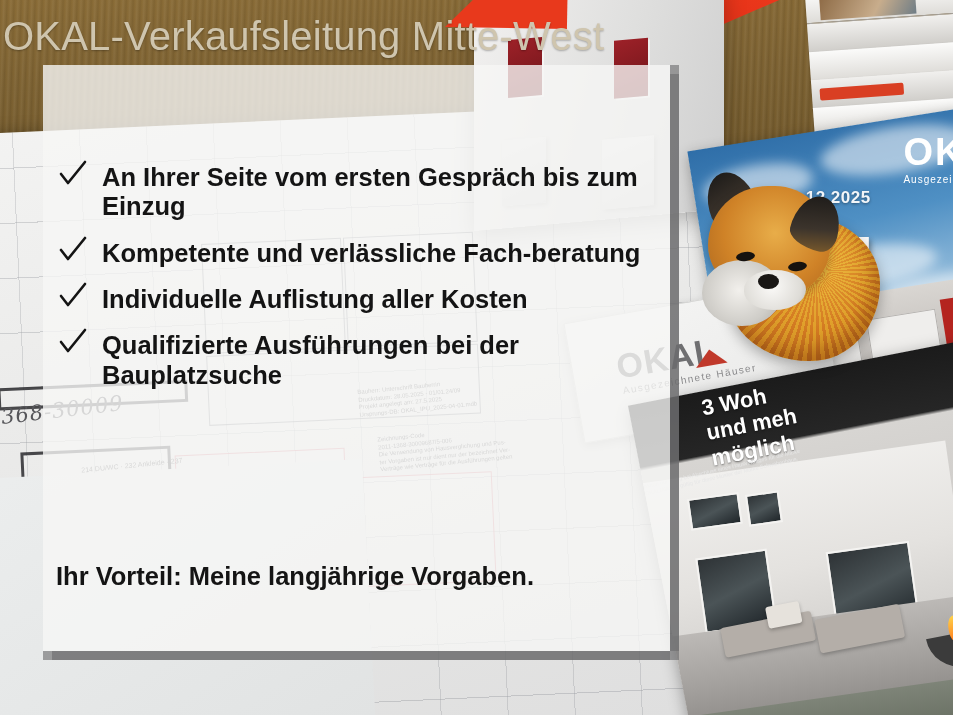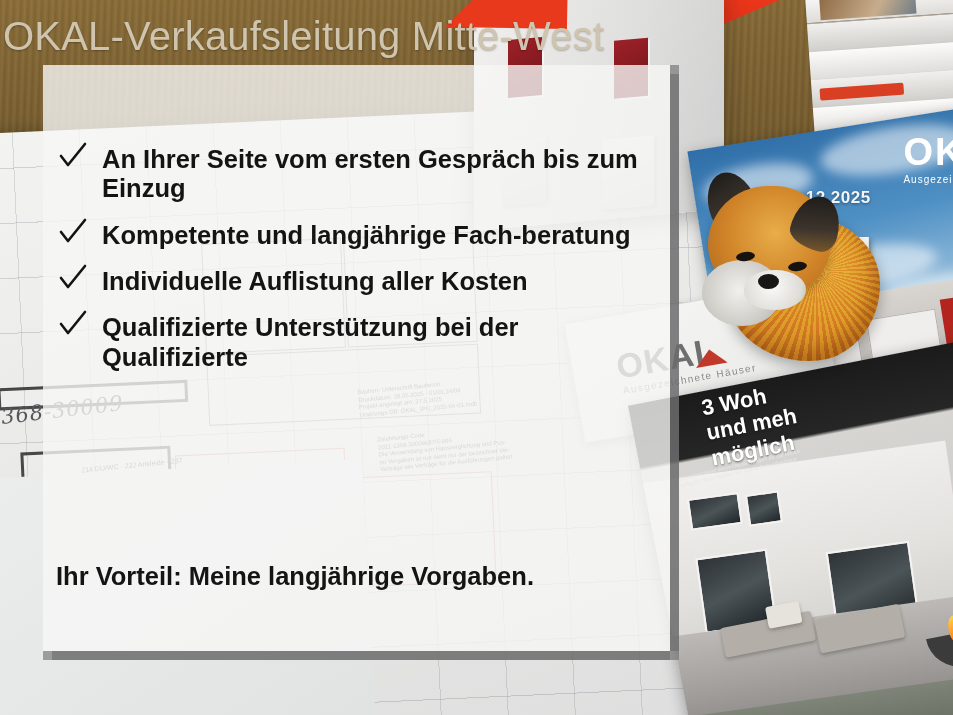--- a/index.html
+++ b/index.html
@@ -428,21 +428,21 @@
     left: 13px; top: 12px;
     font-size: 53px;
     font-weight: bold;
     color: #151515;
     letter-spacing: -0.5px;
     white-space: nowrap;
   }
 
   .bullet-list {
     position: absolute;
-    left: 13px; top: 80px;
+    left: 13px; top: 98px;
     width: 600px;
     list-style: none;
   }
   .bullet-item {
     position: relative;
     padding-left: 46px;
     margin-bottom: 17px;
     font-size: 25.5px;
     font-weight: bold;
     color: #141414;
@@ -631,37 +631,37 @@
             </svg>
         </span>
         <span>An Ihrer Seite vom ersten Gespräch bis zum Einzug</span>
       </li>
       <li class="bullet-item">
         <span class="check-icon">
           <svg viewBox="0 0 30 30">
               <path d="M3 15 L10 24 L27 3" fill="none" stroke="currentColor" stroke-width="2.6" stroke-linecap="round" stroke-linejoin="round"></path>
             </svg>
         </span>
-        <span>Kompetente und langjährige Fach-beratung</span>
+        <span>Kompetente und verlässliche Fach-beratung</span>
       </li>
       <li class="bullet-item">
         <span class="check-icon">
           <svg viewBox="0 0 30 30">
               <path d="M3 15 L10 24 L27 3" fill="none" stroke="currentColor" stroke-width="2.6" stroke-linecap="round" stroke-linejoin="round"></path>
             </svg>
         </span>
         <span>Individuelle Auflistung aller Kosten</span>
       </li>
       <li class="bullet-item">
         <span class="check-icon">
           <svg viewBox="0 0 30 30">
               <path d="M3 15 L10 24 L27 3" fill="none" stroke="currentColor" stroke-width="2.6" stroke-linecap="round" stroke-linejoin="round"></path>
             </svg>
         </span>
-        <span>Qualifizierte Unterstützung bei der Qualifizierte</span>
+        <span>Qualifizierte Ausführungen bei der Bauplatzsuche</span>
       </li>
     </ul>
 
     <div class="closing">
       <div class="closing-line">Ihr Vorteil: Meine langjährige Vorgaben.</div>
     </div>
 
   </div>
 
 </div>

